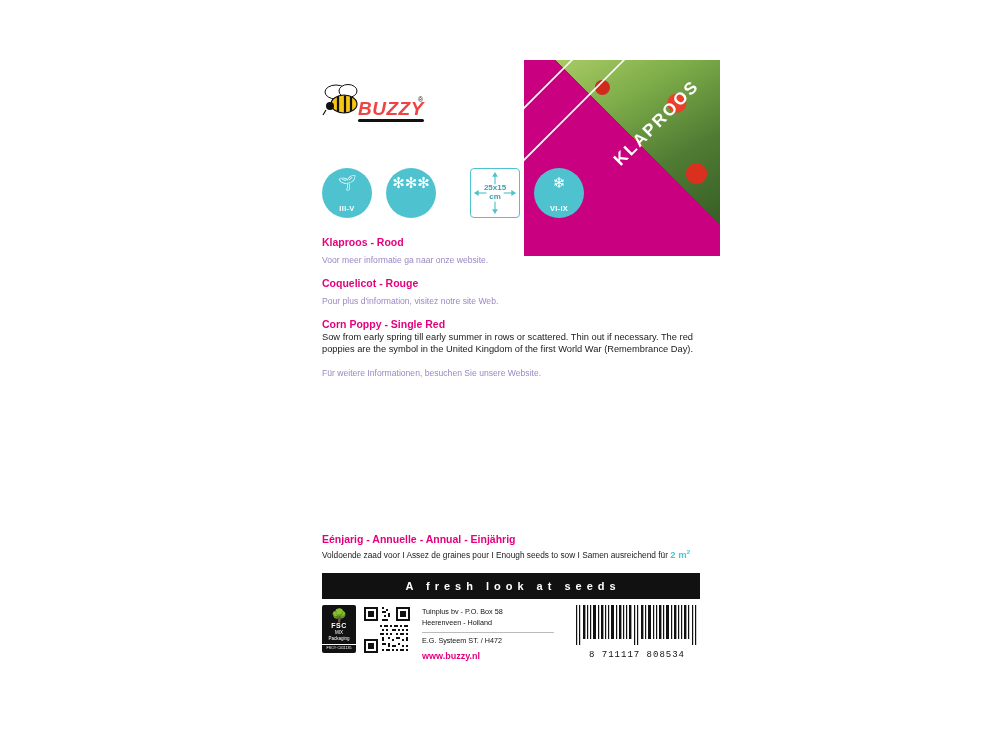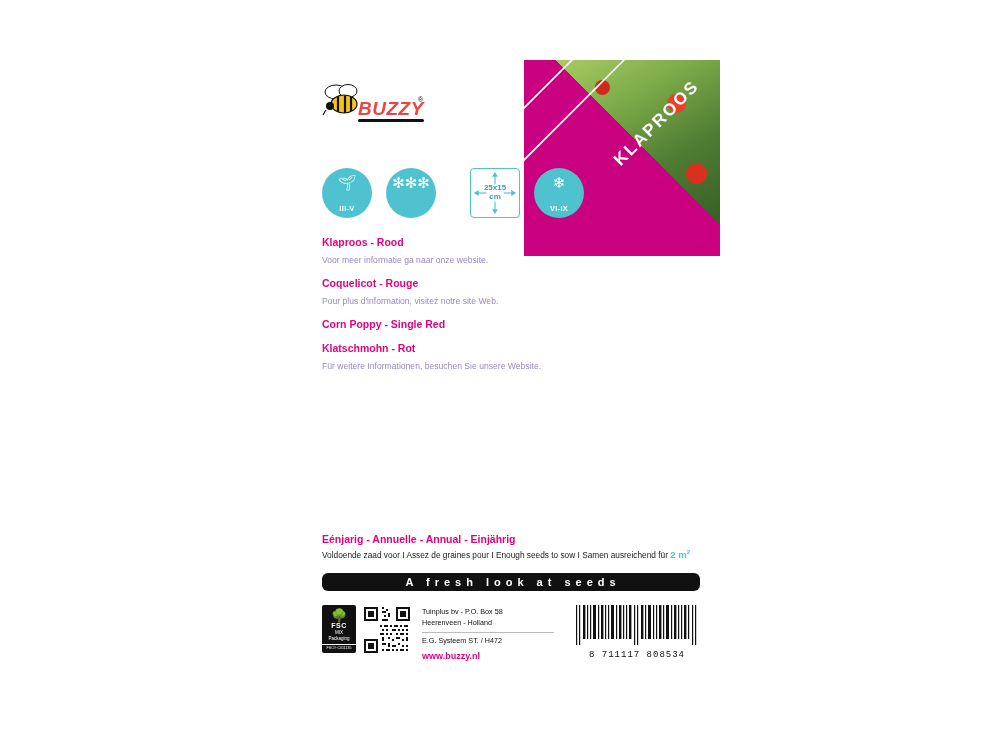--- a/index.html
+++ b/index.html
@@ -112,26 +112,25 @@
     position:absolute; left:22px; top:473px; width:378px;
   }
   .annual h4 {
     margin:0 0 4px 0; font-size:10.5px; color:#e5007e; font-weight:bold;
   }
   .annual .enough { font-size:8.3px; color:#1a1a1a; }
   .annual .enough .m2 { color:#4ec3cf; font-weight:bold; font-size:9.5px; }
   .annual .enough .m2 sup { font-size:6px; }
   
   .bar {
-    position:absolute; left:22px; top:513px; width:378px; height:18px;
+    position:absolute; left:22px; top:513px; width:378px; height:26px;
     background:#111; color:#fff;
     font-size:11px; letter-spacing:5px; font-weight:bold;
     display:flex; align-items:center; justify-content:center;
     padding-left:4px;
-    border-radius:6px;
   }
   
   .bottom { position:absolute; left:22px; top:545px; width:378px; height:58px; }
   .fsc {
     position:absolute; left:0; top:0; width:34px; height:48px;
     background:#111; color:#fff; border-radius:2px;
     font-size:5px; text-align:center; padding-top:4px;
   }
   .fsc .tree { font-size:13px; line-height:1; }
   .fsc .fsc-word { font-weight:bold; font-size:7px; letter-spacing:0.5px; }
@@ -224,24 +223,24 @@
       <div class="site">Voor meer informatie ga naar onze website.</div>
     </div>
 
     <div class="blk">
       <h3>Coquelicot - Rouge</h3>
       <div class="site">Pour plus d'information, visitez notre site Web.</div>
     </div>
 
     <div class="blk">
       <h3>Corn Poppy - Single Red</h3>
+      <p>Sow from early spring till early summer in rows or scattered. Thin out if necessary. The red poppies are the symbol in the United Kingdom of the first  World War (Remembrance Day).</p>
     </div>
 
     <div class="blk">
-      <h3>Klatschmohn - Rot</h3>
       <div class="site">Für weitere Informationen, besuchen Sie unsere Website.</div>
     </div>
   </div>
 
   <div class="annual">
     <h4>Eénjarig - Annuelle - Annual - Einjährig</h4>
     <div class="enough">
       <span>Voldoende zaad voor I Assez de graines pour I Enough seeds to sow I Samen ausreichend für</span>
       <span class="m2"><span>2 m</span><sup>2</sup></span>
     </div>

